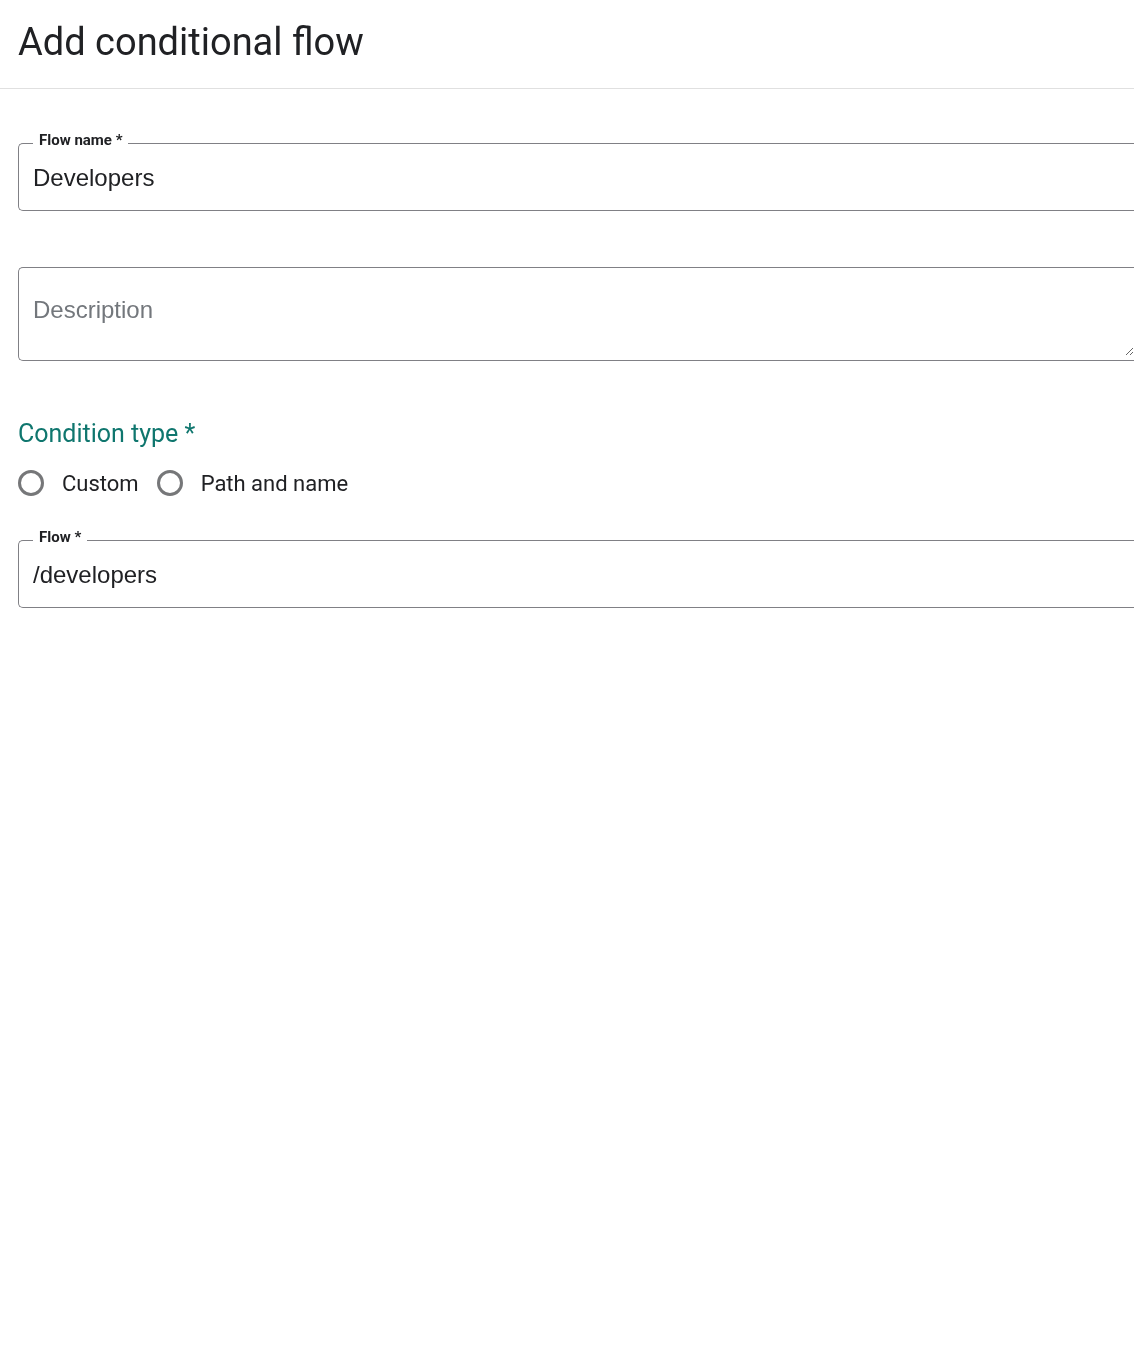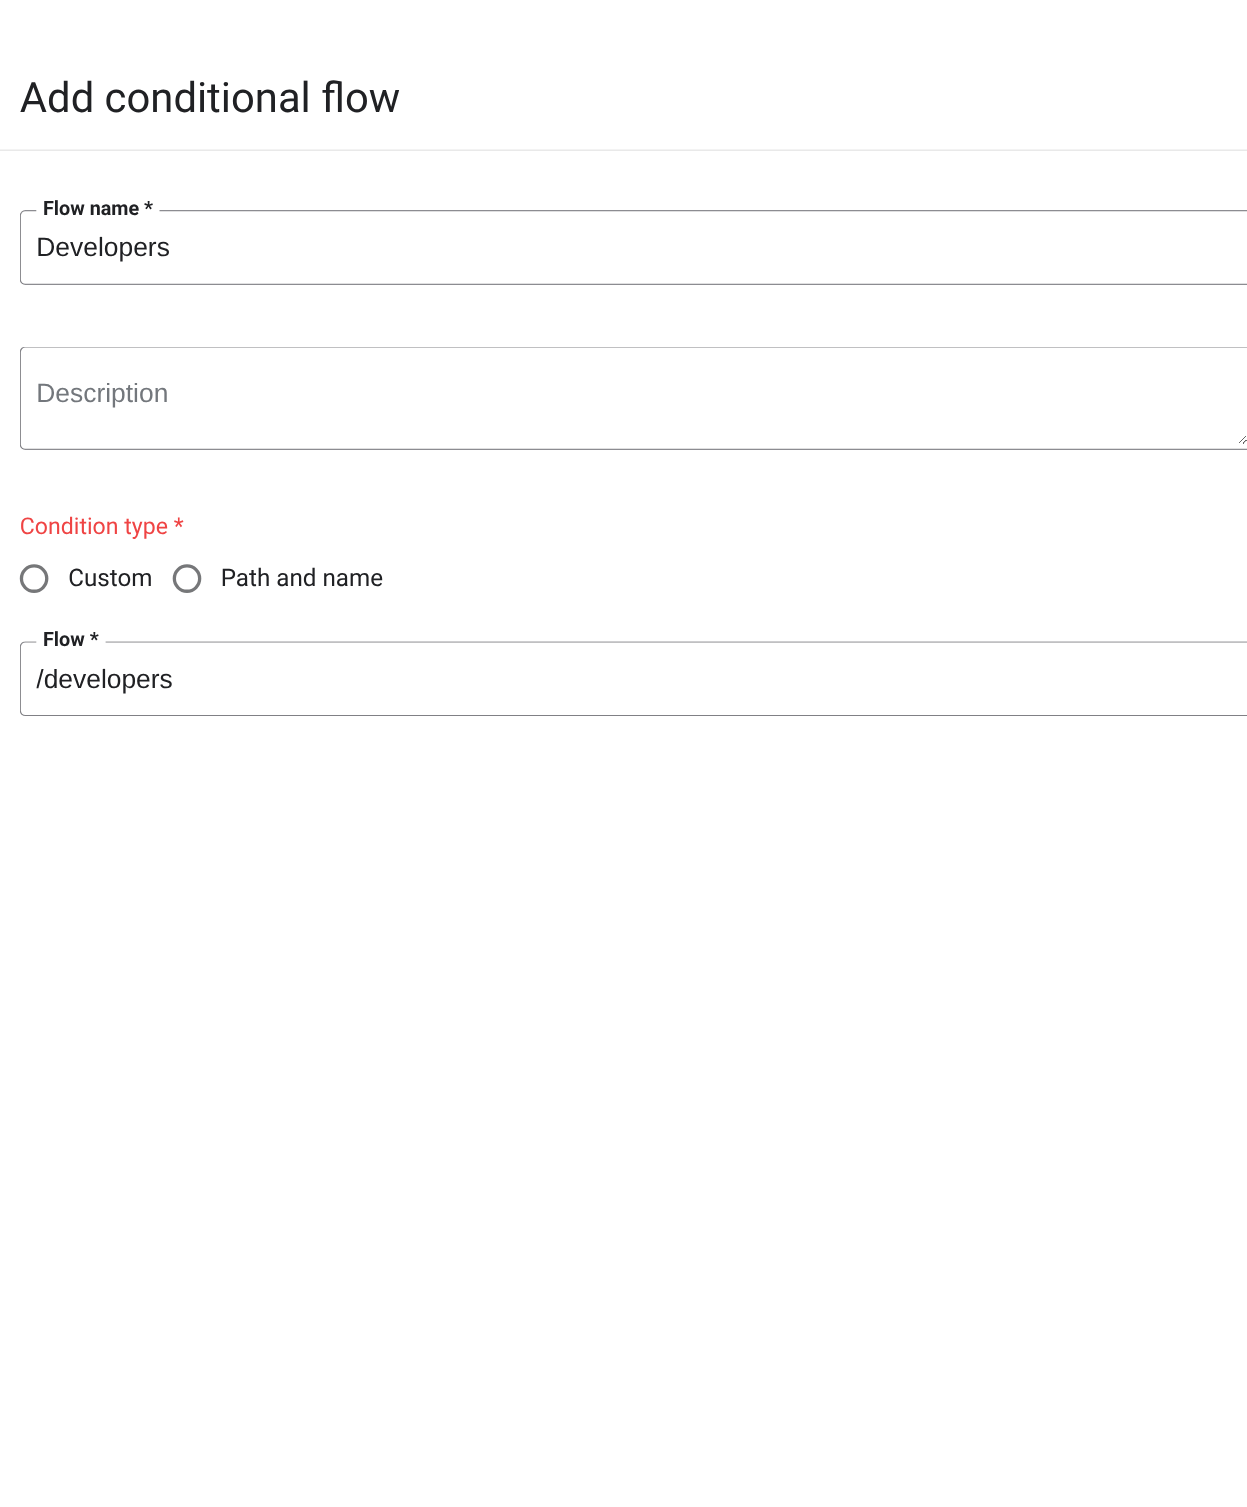--- a/index.html
+++ b/index.html
@@ -1,17 +1,17 @@
 <!DOCTYPE html>
 <html><head>
 <meta charset="utf-8">
 <style>
   * { box-sizing: border-box; }
   html,body { margin:0; padding:0; font-family: Roboto, "Helvetica Neue", Arial, sans-serif; background:#fff; color:#202124; }
-  .page { width:1134px; height:1099px; position:relative; overflow:hidden;margin-top:48px; }
+  .page { width:1134px; height:1099px; position:relative; overflow:hidden; }
   .header { padding: 20px 18px 24px 18px; }
   .header h1 { font-size:38px; font-weight:400; margin:0; color:#202124; letter-spacing:0; }
   .hr { height:1px; background:#e0e0e0; width:100%; }
   .form-area { padding: 0 0 0 18px; }
 
   
   .outlined {
     position:relative;
     border:1px solid #808085;
     border-radius:5px;
@@ -19,21 +19,21 @@
     border-top-right-radius:0;
     border-bottom-right-radius:0;
     padding: 0;
   }
   .outlined.full-right { border-right:none; } 
   .outlined .legend {
     position:absolute;
     top:-13px; left:14px;
     background:#fff;
     padding:0 6px;
-    font-size:18px;
+    font-size:15px;
     font-weight:700;
     color:#202124;
   }
   .outlined input.text-input,
   .outlined textarea.text-input {
     width:100%;
     border:none;
     outline:none;
     font-size:24px;
     color:#202124;
@@ -42,21 +42,21 @@
     font-family:Liberation Sans, sans-serif;
   }
   .outlined textarea.text-input { resize:both; height:88px; padding-top:28px; }
   .outlined input.text-input::placeholder,
   .outlined textarea.text-input::placeholder {
     color:#73777c;
   }
 
   .section-gap-lg { height:56px; }
 
-  .section-label { font-size:21px; font-weight:400; color:#ef4444; margin:0 0 22px 0; }
+  .section-label { font-size:25px; font-weight:400; color:#0f766e; margin:0 0 22px 0; }
 
   .radio-group { display:flex; flex-direction:row; gap:18px; }
   .radio-item { display:flex; align-items:center; gap:18px; cursor:pointer; }
   .radio-circle {
     width:26px; height:26px; border-radius:50%;
     border:3px solid #767779; position:relative; flex:0 0 auto;
   }
   .radio-circle.selected { border-color:#1a73e8; }
   .radio-circle.selected::after {
     content:""; position:absolute; inset:4px; border-radius:50%; background:#1a73e8;

